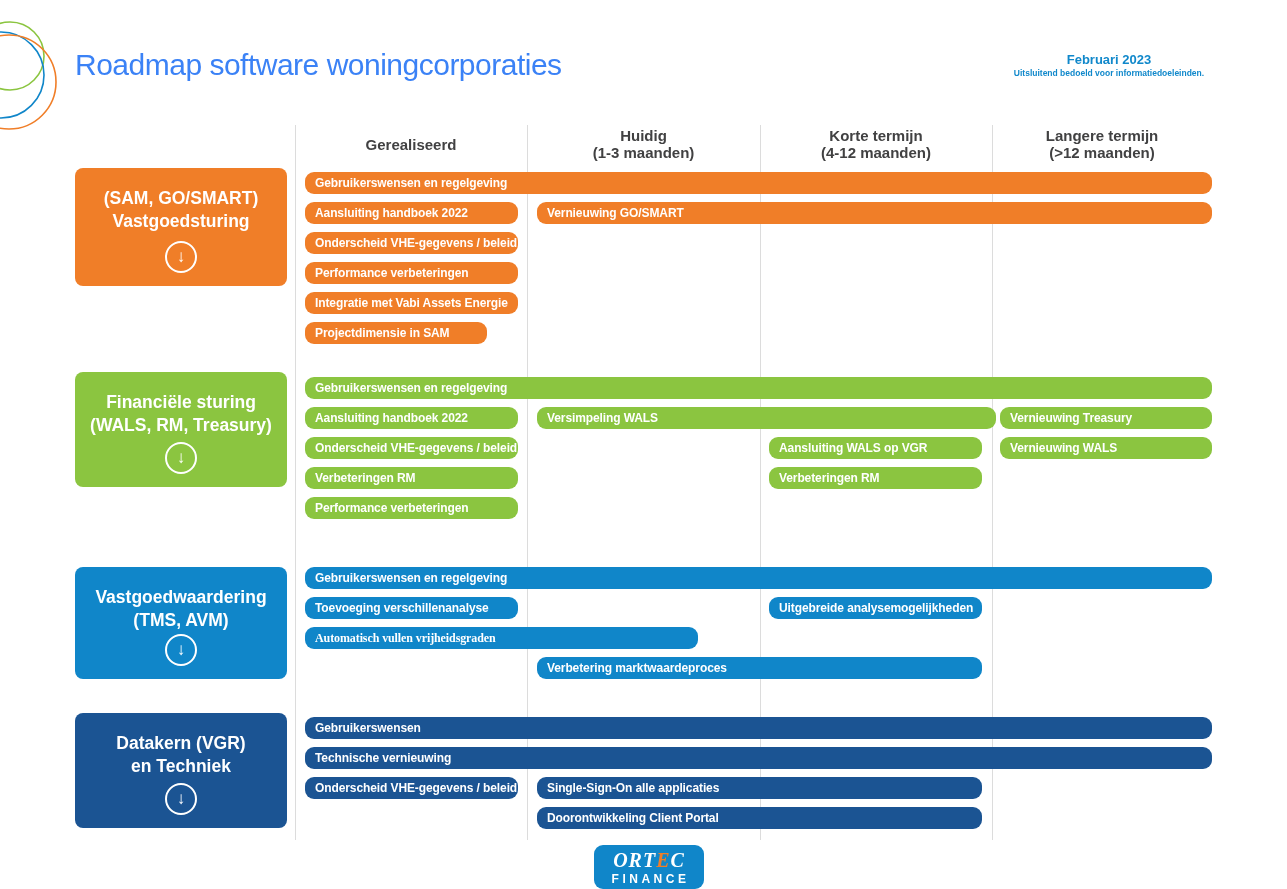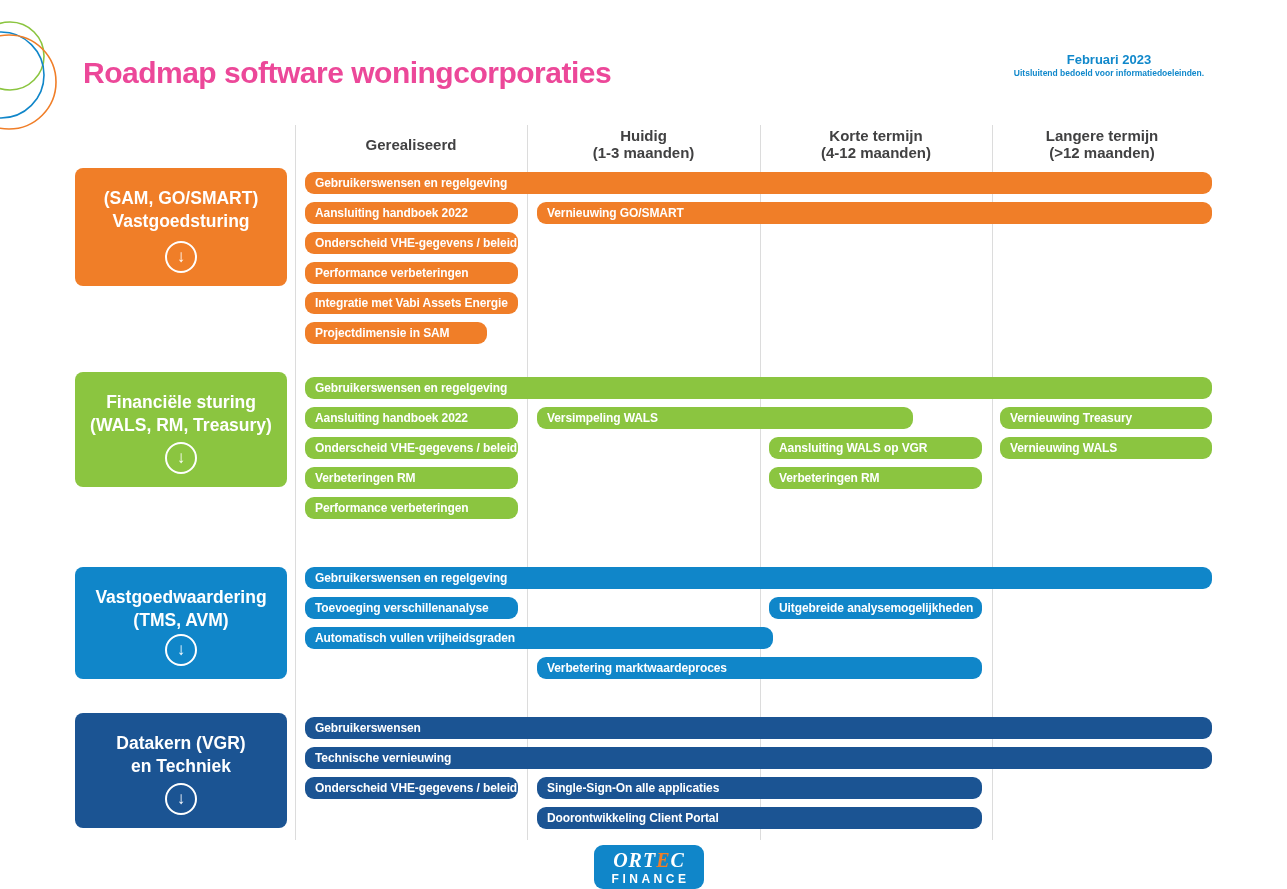--- a/index.html
+++ b/index.html
@@ -1,22 +1,22 @@
 <!DOCTYPE html>
 <html><head>
 <meta charset="utf-8">
 <style>
   html,body{margin:0;padding:0;background:#fff;}
   .page{position:relative;width:1287px;height:889px;background:#ffffff;overflow:hidden;
         font-family:"Liberation Sans", sans-serif;}
 
   .arcs{position:absolute;left:0;top:0;}
 
-  .title{position:absolute;left:75px;top:48px;margin:8px;font-size:30px;font-weight:bold;
-         color:#ec4899;letter-spacing:-0.5px;}
+  .title{position:absolute;left:75px;top:48px;margin:0;font-size:30px;font-weight:normal;
+         color:#3b82f6;letter-spacing:-0.5px;}
 
   .meta{position:absolute;left:1010px;top:52px;width:198px;text-align:center;color:#1088CB;}
   .meta-date{font-size:13px;font-weight:bold;}
   .meta-disclaimer{font-size:8.5px;font-weight:bold;margin-top:1px;}
 
   .vline{position:absolute;top:125px;width:1px;height:715px;background:#dcdcdc;}
 
   .col-header{position:absolute;top:124px;width:220px;height:40px;display:flex;
               flex-direction:column;justify-content:center;align-items:center;text-align:center;
               color:#414142;font-weight:bold;font-size:15px;line-height:17px;}
@@ -94,39 +94,39 @@
       <div class="bar" style="left: 305px; width: 182px; top: 322px; background: rgb(240, 126, 40);">Projectdimensie in SAM</div>
       <div class="cat-box" style="top: 372px; height: 115px; background: rgb(139, 197, 64);">
         <div class="cat-label">
           <div>Financiële sturing</div>
           <div>(WALS, RM, Treasury)</div>
         </div>
         <div class="cat-arrow">↓</div>
       </div>
       <div class="bar" style="left: 305px; width: 907px; top: 377px; background: rgb(139, 197, 64);">Gebruikerswensen en regelgeving</div>
       <div class="bar" style="left: 305px; width: 213px; top: 407px; background: rgb(139, 197, 64);">Aansluiting handboek 2022</div>
-      <div class="bar" style="left: 537px; width: 376px; top: 407px; background: rgb(139, 197, 64);">Versimpeling WALS</div>
+      <div class="bar" style="left: 537px; width: 459px; top: 407px; background: rgb(139, 197, 64);">Versimpeling WALS</div>
       <div class="bar" style="left: 1000px; width: 212px; top: 407px; background: rgb(139, 197, 64);">Vernieuwing Treasury</div>
       <div class="bar" style="left: 305px; width: 213px; top: 437px; background: rgb(139, 197, 64);">Onderscheid VHE-gegevens / beleid</div>
       <div class="bar" style="left: 769px; width: 213px; top: 437px; background: rgb(139, 197, 64);">Aansluiting WALS op VGR</div>
       <div class="bar" style="left: 1000px; width: 212px; top: 437px; background: rgb(139, 197, 64);">Vernieuwing WALS</div>
       <div class="bar" style="left: 305px; width: 213px; top: 467px; background: rgb(139, 197, 64);">Verbeteringen RM</div>
       <div class="bar" style="left: 769px; width: 213px; top: 467px; background: rgb(139, 197, 64);">Verbeteringen RM</div>
       <div class="bar" style="left: 305px; width: 213px; top: 497px; background: rgb(139, 197, 64);">Performance verbeteringen</div>
       <div class="cat-box" style="top: 567px; height: 112px; background: rgb(16, 134, 201);">
         <div class="cat-label">
           <div>Vastgoedwaardering</div>
           <div>(TMS, AVM)</div>
         </div>
         <div class="cat-arrow">↓</div>
       </div>
       <div class="bar" style="left: 305px; width: 907px; top: 567px; background: rgb(16, 134, 201);">Gebruikerswensen en regelgeving</div>
       <div class="bar" style="left: 305px; width: 213px; top: 597px; background: rgb(16, 134, 201);">Toevoeging verschillenanalyse</div>
       <div class="bar" style="left: 769px; width: 213px; top: 597px; background: rgb(16, 134, 201);">Uitgebreide analysemogelijkheden</div>
-      <div class="bar" style="left: 305px; width: 468px; top: 627px; background: rgb(16, 134, 201);">Automatisch vullen vrijheidsgraden</div>
+      <div class="bar" style="left: 305px; width: 393px; top: 627px; background: rgb(16, 134, 201); font-family: Liberation Serif, serif;">Automatisch vullen vrijheidsgraden</div>
       <div class="bar" style="left: 537px; width: 445px; top: 657px; background: rgb(16, 134, 201);">Verbetering marktwaardeproces</div>
       <div class="cat-box" style="top: 713px; height: 115px; background: rgb(27, 84, 147);">
         <div class="cat-label">
           <div>Datakern (VGR)</div>
           <div>en Techniek</div>
         </div>
         <div class="cat-arrow">↓</div>
       </div>
       <div class="bar" style="left: 305px; width: 907px; top: 717px; background: rgb(27, 84, 147);">Gebruikerswensen</div>
       <div class="bar" style="left: 305px; width: 907px; top: 747px; background: rgb(27, 84, 147);">Technische vernieuwing</div>

